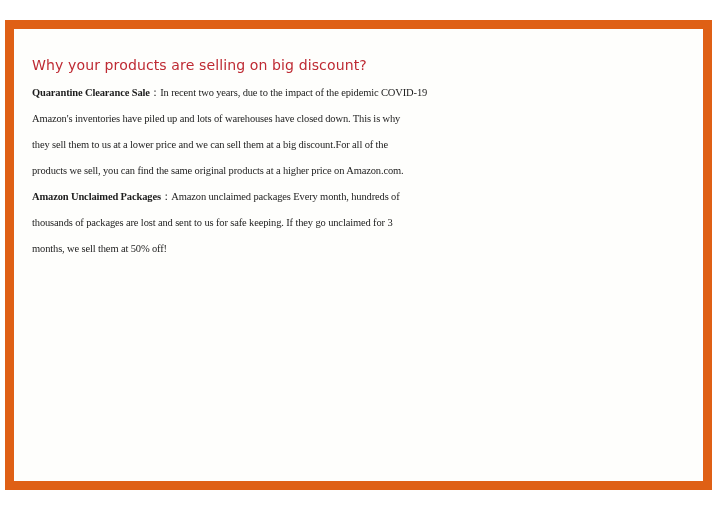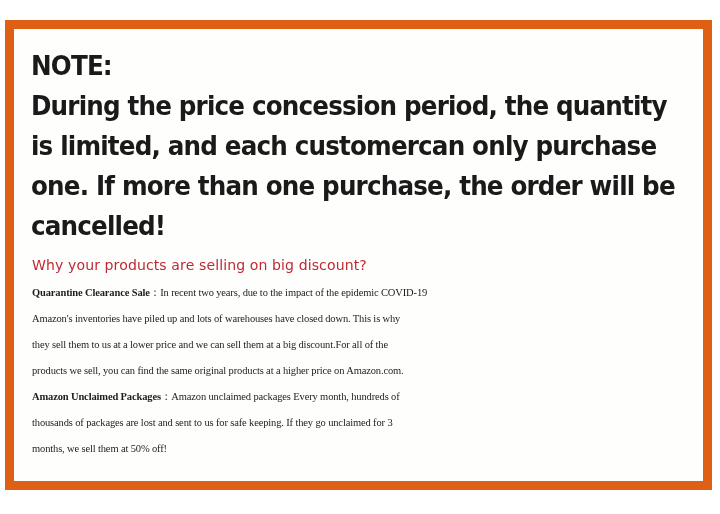--- a/index.html
+++ b/index.html
@@ -84,27 +84,20 @@
   .lead {
     font-weight: bold;
   }
 </style>
 </head>
 <body>
 
 <div id="note-card" style="border-color: rgb(223, 96, 21); background-color: rgb(254, 254, 252);">
   <div id="note-inner">
 
-    <div class="headline-lines">
-      <div class="headline" style="color: rgb(26, 26, 26);">NOTE:</div>
-      <div class="headline" style="color: rgb(26, 26, 26);">During the price concession period, the quantity</div>
-      <div class="headline" style="color: rgb(26, 26, 26);">is limited, and each customercan only purchase</div>
-      <div class="headline" style="color: rgb(26, 26, 26);">one. If more than one purchase, the order will be</div>
-      <div class="headline" style="color: rgb(26, 26, 26);">cancelled!</div>
-    </div>
 
     <div class="subhead" style="color: rgb(190, 42, 51);">Why your products are selling on big discount?</div>
 
     <div class="body-block">
 
       <div class="body-line"><span class="lead">Quarantine Clearance Sale</span><span>：</span><span>In recent two years, due to the impact of the epidemic COVID-19</span></div>
       <div class="body-line">Amazon's inventories have piled up and lots of warehouses have closed down. This is why</div>
       <div class="body-line">they sell them to us at a lower price and we can sell them at a big discount.For all of the</div>
       <div class="body-line">products we sell, you can find the same original products at a higher price on Amazon.com.</div>
 

